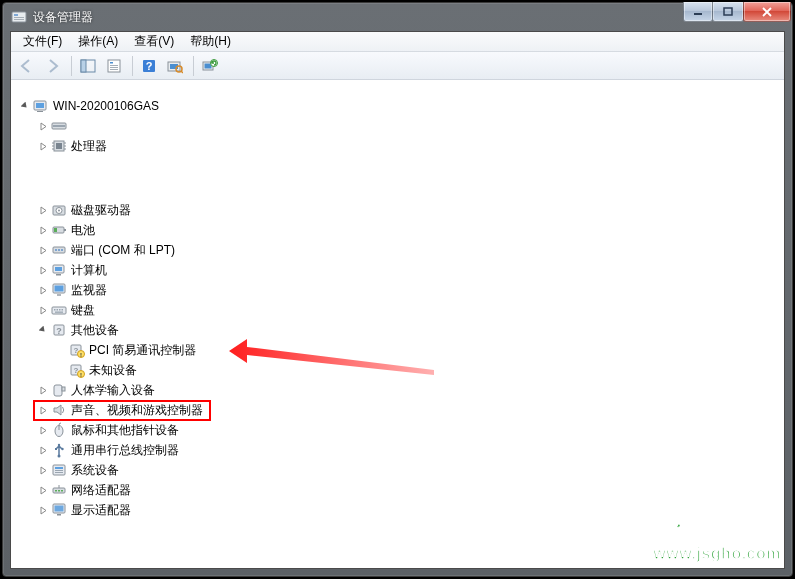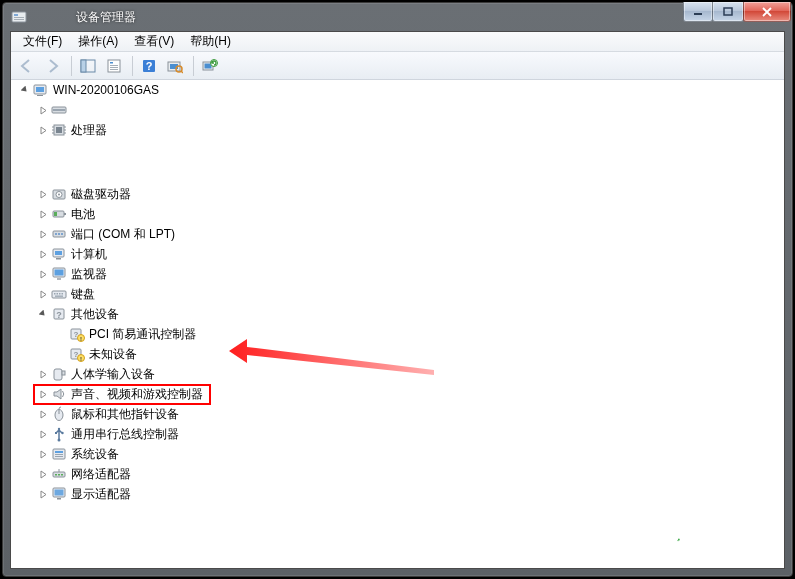--- a/index.html
+++ b/index.html
@@ -28,21 +28,21 @@
     padding-left: 8px;
     color: #fff;
     text-shadow: 0 0 3px rgba(0,0,0,.7);
     position: relative;
   }
   .titlebar .app-icon {
     width: 16px; height: 16px;
     margin-right: 6px;
     display: flex; align-items: center; justify-content: center;
   }
-  .titlebar .title-text { font-size: 12px; margin-left: 43px; }
+  .titlebar .title-text { font-size: 12px; }
   .win-controls {
     position: absolute;
     right: 1px; top: -1px;
     display: flex;
   }
   .win-btn {
     width: 32px; height: 20px;
     border: 1px solid rgba(0,0,0,.4);
     border-top: none;
     background: linear-gradient(to bottom, #d8e3f0 0%, #b9c8db 45%, #a4b6cd 46%, #c7d6e8 100%);
@@ -92,21 +92,21 @@
     margin-right: 2px;
   }
   .toolbar .tb-sep {
     width: 1px; height: 20px;
     background: #c8cdd4;
     margin: 0 4px;
   }
   .tree-pane {
     flex: 1;
     overflow: auto;
-    padding: 0 2px;
+    padding: 16px 2px;
     background: #fff;
     position: relative;
   }
   .tree-node {
     display: flex;
     align-items: center;
     height: 20px;
     white-space: nowrap;
     cursor: default;
   }
@@ -554,13 +554,14 @@
         <polygon points="0,26 18,14 18,22 205,45 205,50 18,30 18,38" fill="url(#arrgrad)"></polygon>
       </svg>
     </div>
   </div>
 </div>
 
 <div class="watermark">
   <div class="wm-top">
     <span class="g">技术员</span><span class="o">联盟</span>
   </div>
+  <div class="wm-bottom">www.jsgho.com</div>
 </div>
 
 </body></html>

